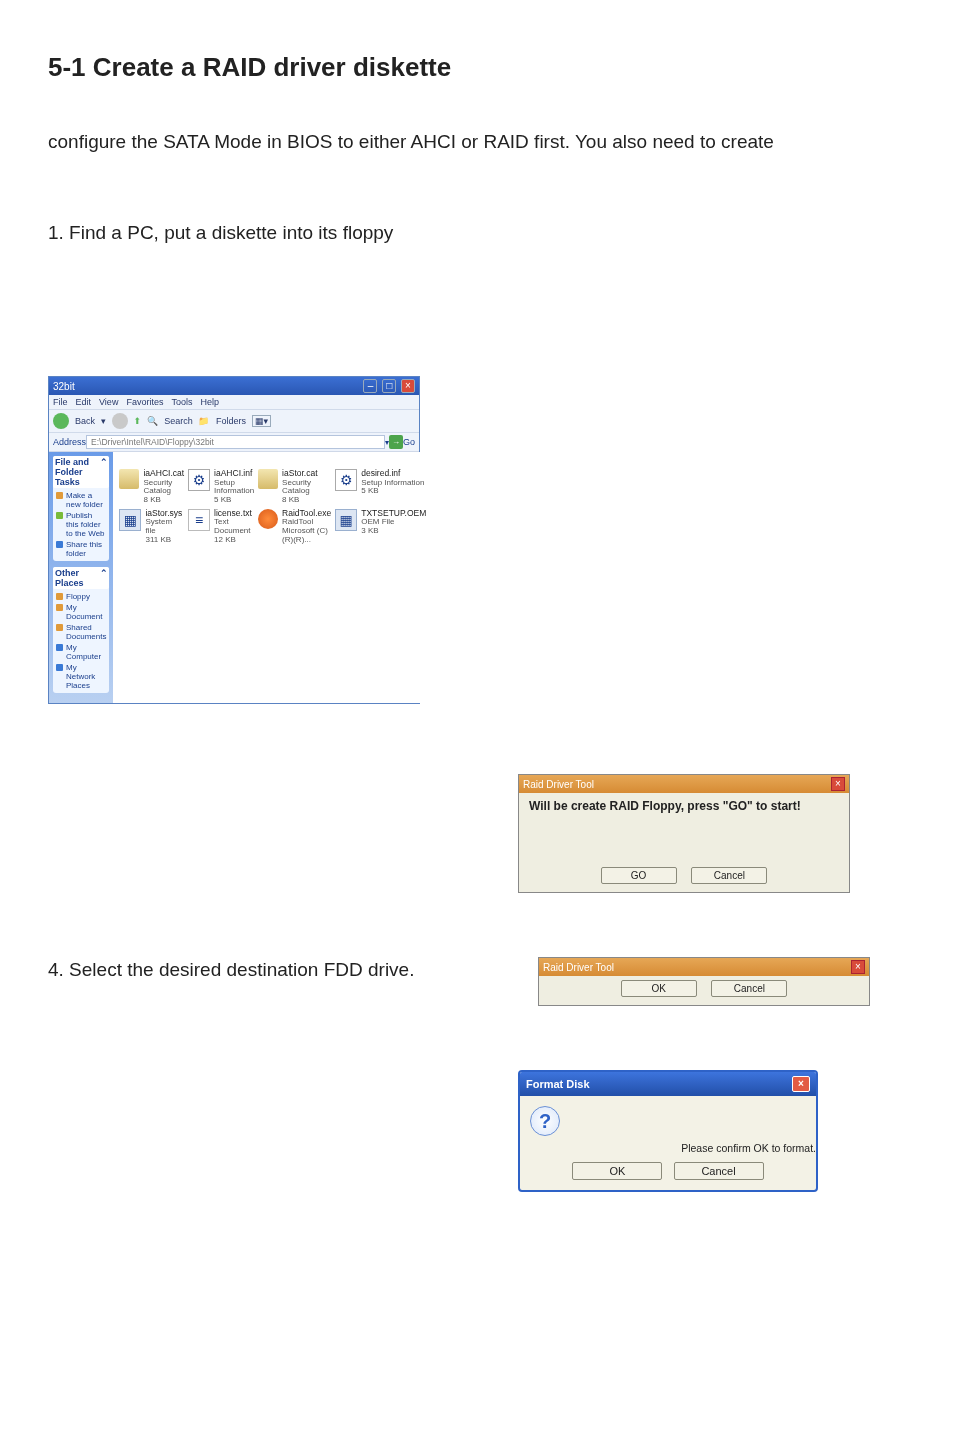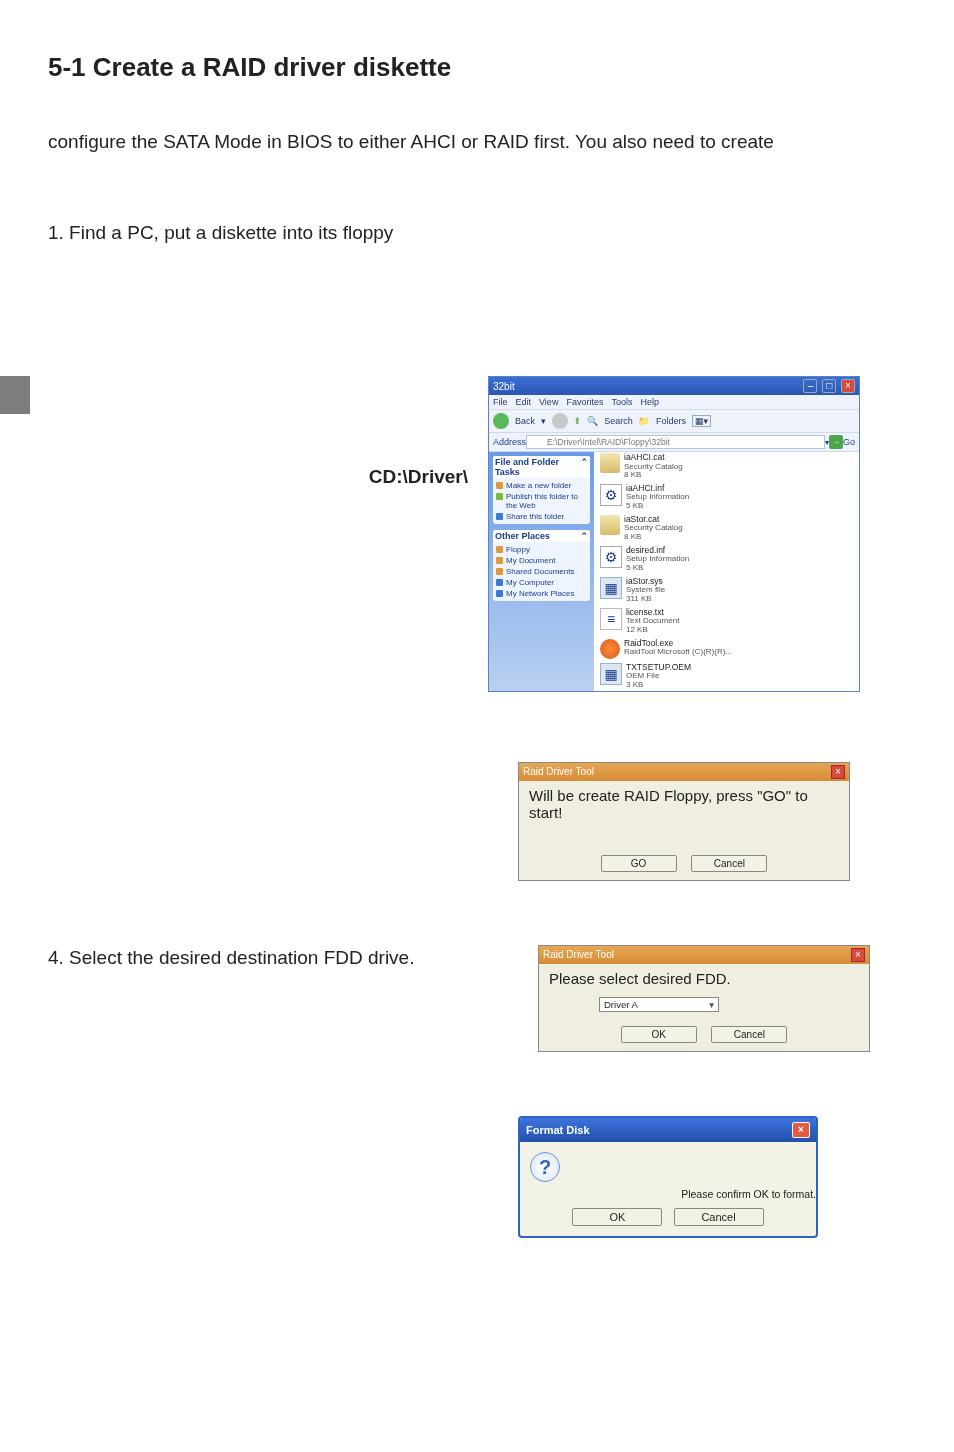--- a/index.html
+++ b/index.html
@@ -110,21 +110,21 @@
     background: #eef3fb;
     padding: 2px 4px;
     display: flex;
     align-items: center;
     border-bottom: 1px solid #cfd8e8;
   }
   .addrbar .addrbox {
     flex: 1;
     background: #fff;
     border: 1px solid #b4c4dd;
-    padding: 1px 20px;
+    padding: 1px 4px;
     color: #787878;
     font-size: 8.5px;
   }
   .addrbar .go {
     background: #4ca44c;
     width: 14px; height: 14px;
     color: #fff; text-align: center;
     font-size: 8px; line-height: 14px;
     border-radius: 2px;
   }
@@ -166,23 +166,23 @@
     left: 0; top: 2px;
     width: 7px; height: 7px;
     background: #e09a3a;
     border-radius: 1px;
   }
   .panel-link.blue::before { background: #3a7ad6; }
   .panel-link.green::before { background: #7abb3a; }
   .filepane {
     flex: 1;
     background: #fff;
-    padding: 0 6px;
+    padding: 16px 6px;
     display: grid;
-    grid-template-columns: 1fr;
+    grid-template-columns: 1fr 1fr 1fr 1fr;
     gap: 2px 4px;
     align-content: start;
   }
   .file {
     display: flex;
     gap: 4px;
     align-items: flex-start;
     padding: 1px 0;
   }
   .file .ficon {
@@ -220,21 +220,21 @@
     color: #fff;
     width: 12px; height: 12px;
     text-align: center; line-height: 12px;
     border: 1px solid #a23;
   }
   .dlg .dlg-body {
     padding: 6px 10px 4px 10px;
     min-height: 60px;
   }
   .dlg .dlg-body.small { min-height: 30px; }
-  .dlg .dlg-msg { font-weight: normal; font-size: 15px; }
+  .dlg .dlg-msg { font-weight: bold; font-size: 12px; }
   .dlg .dlg-btns {
     text-align: center;
     padding: 4px 0 8px 0;
   }
   .dlg .btn {
     display: inline-block;
     min-width: 54px;
     padding: 2px 10px;
     background: #f3f2e6;
     border: 1px solid #8a8a7a;
@@ -347,23 +347,20 @@
 
 <div class="page">
 
   <h2 class="heading">5-1 Create a RAID driver diskette</h2>
 
   <p class="para">configure the SATA Mode in BIOS to either AHCI or RAID first. You also need to create</p>
 
   <p class="para step1">1. Find a PC, put a diskette into its floppy</p>
 
   <div class="row">
-    <div class="left left-tab">
-      <span class="bold">CD:\Driver\</span>
-    </div>
     <div>
       <div class="explorer">
         <div class="titlebar">
           <span>32bit</span>
           <span class="icons">
             <span>–</span>
             <span>□</span>
             <span class="close">×</span>
           </span>
         </div>
@@ -503,24 +500,20 @@
     </div>
   </div>
 
   <div class="block step4-row">
     <div class="txt para step4">4. Select the desired destination FDD drive.</div>
     <div class="dlg">
       <div class="dlg-title">
         <span>Raid Driver Tool</span>
         <span class="close">×</span>
       </div>
-      <div class="dlg-body small">
-        <div class="dlg-msg">Please select desired FDD.</div>
-        <div class="select">Driver A</div>
-      </div>
       <div class="dlg-btns">
         <span class="btn">OK</span>
         <span class="btn">Cancel</span>
       </div>
     </div>
   </div>
 
   <div class="block right-col" style="padding-left:470px; margin-bottom:0;">
     <div class="format-dlg">
       <div class="ft-title">

